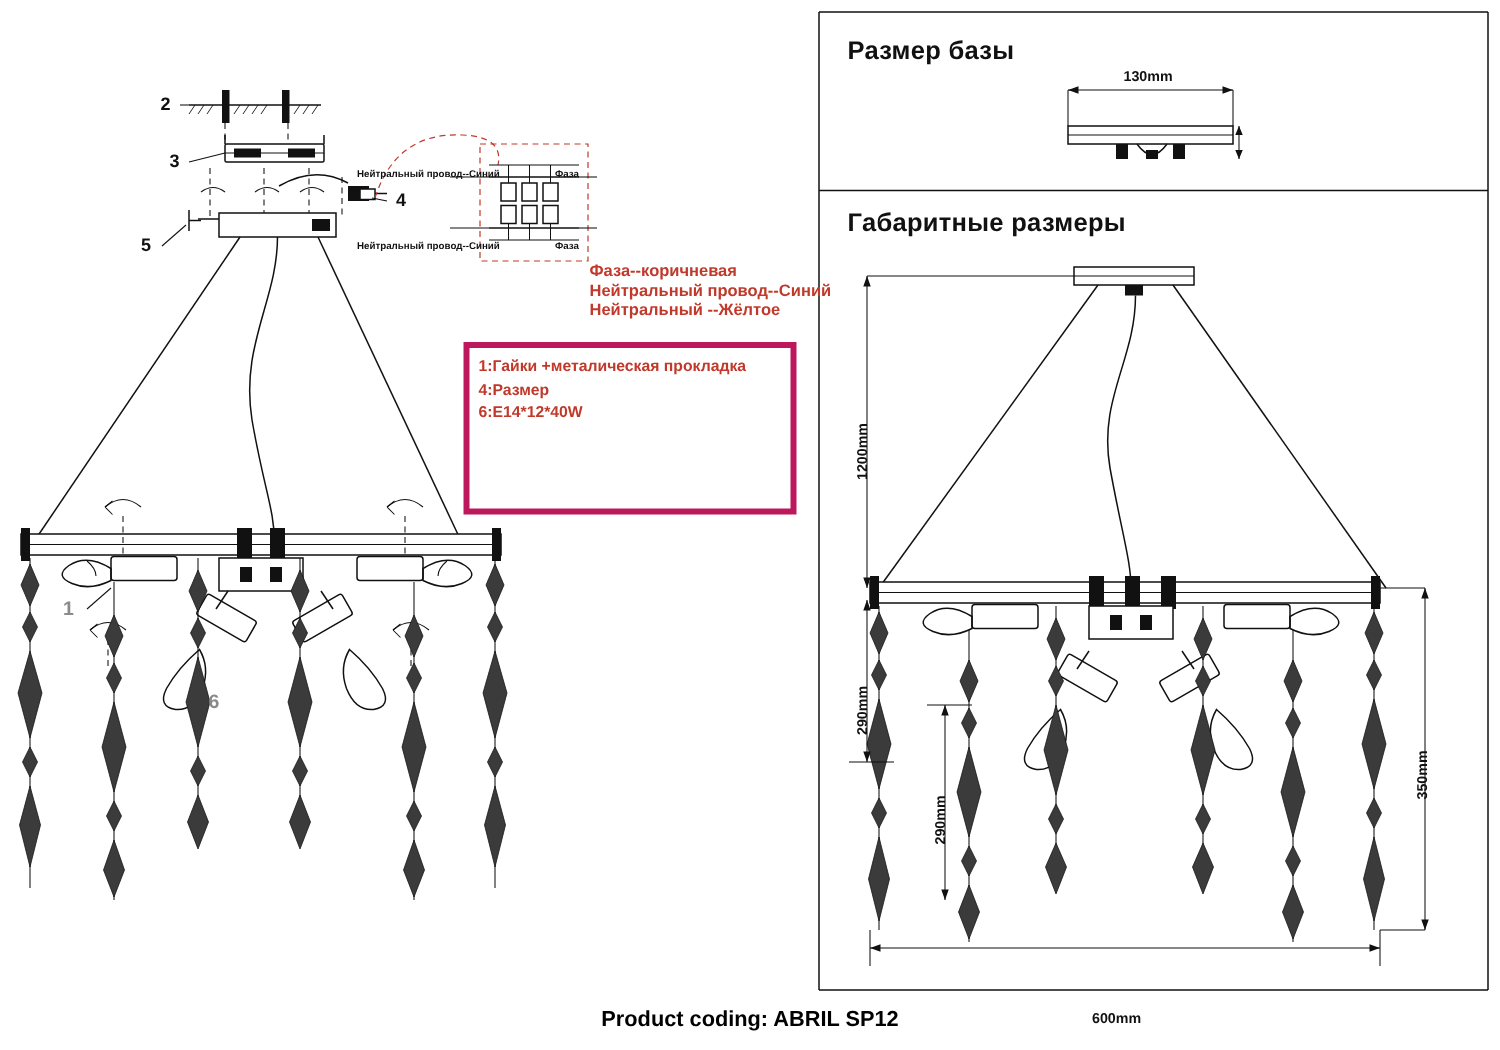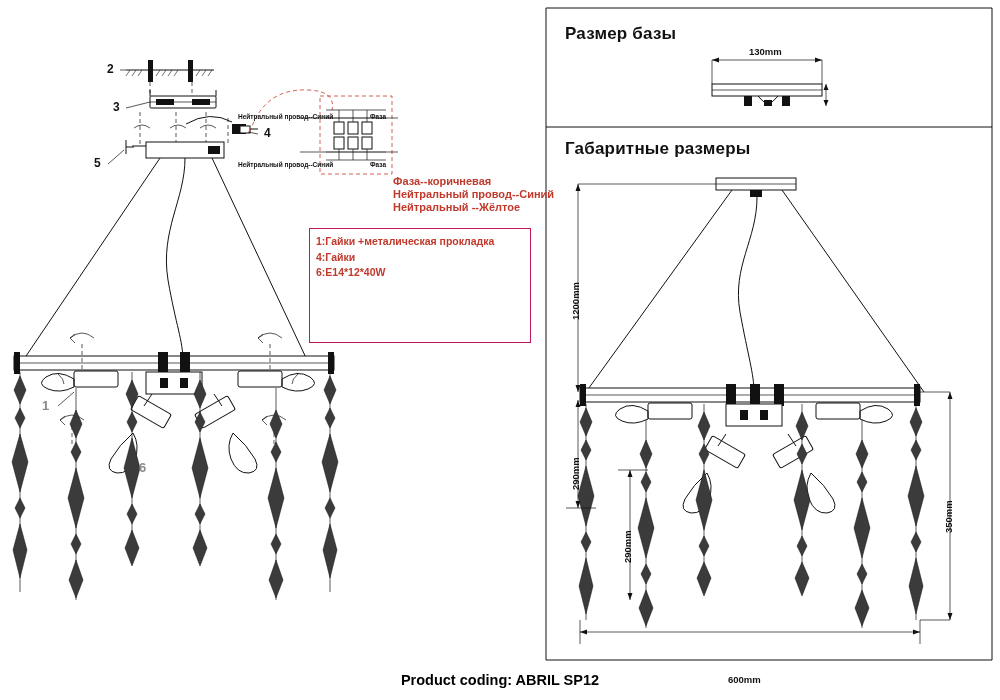--- a/index.html
+++ b/index.html
@@ -22,21 +22,21 @@
     letter-spacing:0.2px;
     white-space:nowrap;
   }
   #base-size-title { left:565px; top:24px; }
   #overall-title  { left:565px; top:139px; }
 
   .legend-box {
     position:absolute;
     left:309px; top:228px;
     width:222px; height:115px;
-    border:1px solid #be185d;
+    border:4px solid #be185d;
     background:#ffffff;
     box-sizing:border-box;
     padding:5px 6px 0 6px;
   }
   .legend-item {
     color:#c0392b;
     font-size:10.5px;
     font-weight:bold;
     line-height:15.5px;
     white-space:nowrap;
@@ -466,21 +466,21 @@
   <div class="wirelabel" style="left:370px; top:161px;">Фаза</div>
 
   <div class="wire-legend">
     <div class="legend-item">Фаза--коричневая</div>
     <div class="legend-item">Нейтральный провод--Синий</div>
     <div class="legend-item">Нейтральный --Жёлтое</div>
   </div>
 
   <div class="legend-box">
     <div class="legend-item">1:Гайки +металическая прокладка</div>
-    <div class="legend-item">4:Гайки</div>
+    <div class="legend-item">4:Размер</div>
     <div class="legend-item">6:E14*12*40W</div>
   </div>
 
   <div class="callout" style="left:107px; top:62px;">2</div>
   <div class="callout" style="left:113px; top:100px;">3</div>
   <div class="callout" style="left:264px; top:126px;">4</div>
   <div class="callout" style="left:94px; top:156px;">5</div>
   <div class="callout-gray" style="left:42px; top:398px;">1</div>
   <div class="callout-gray" style="left:139px; top:460px;">6</div>
 

